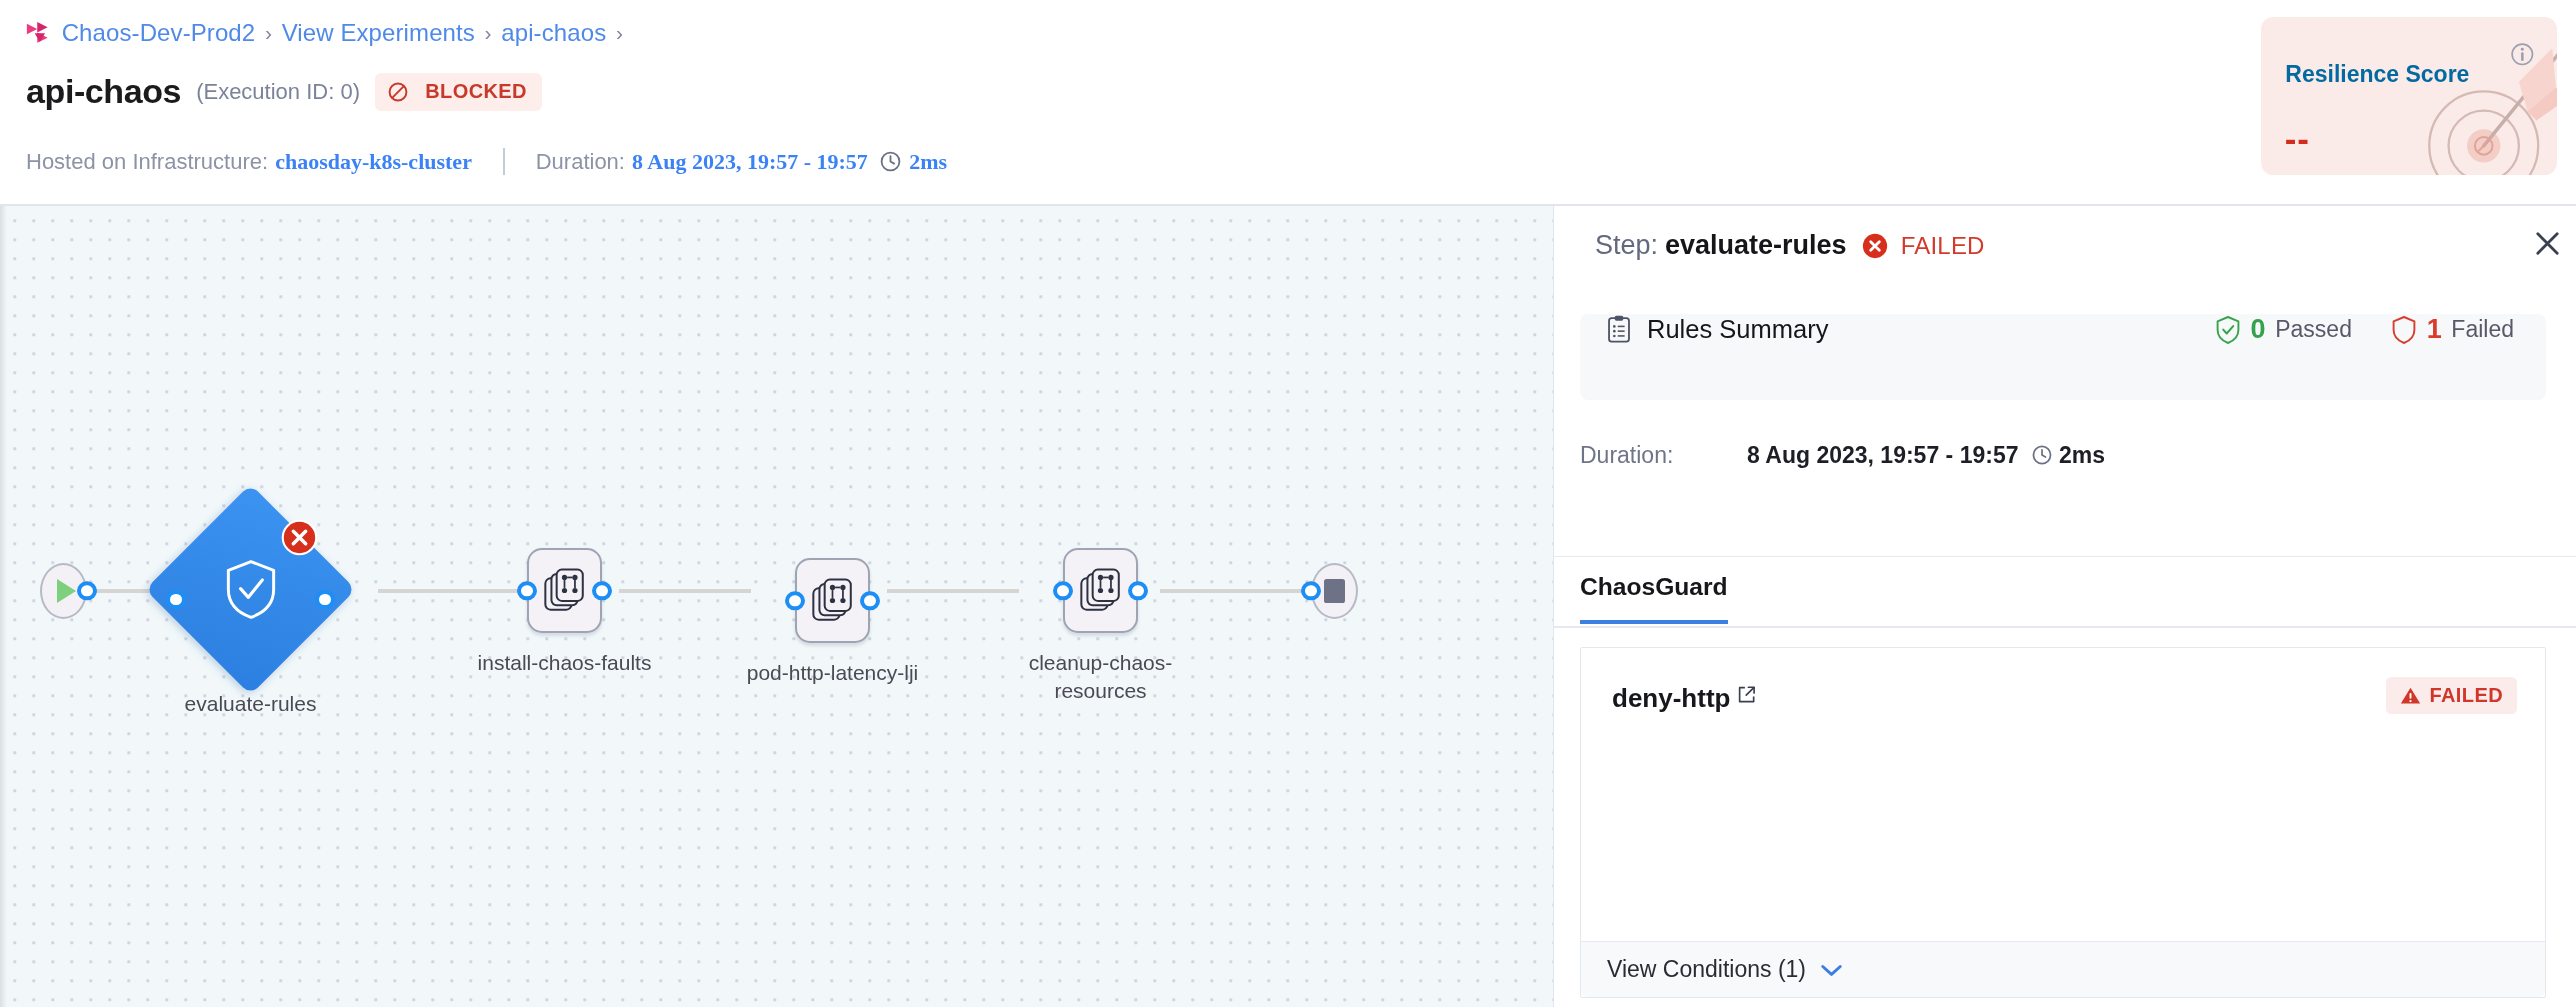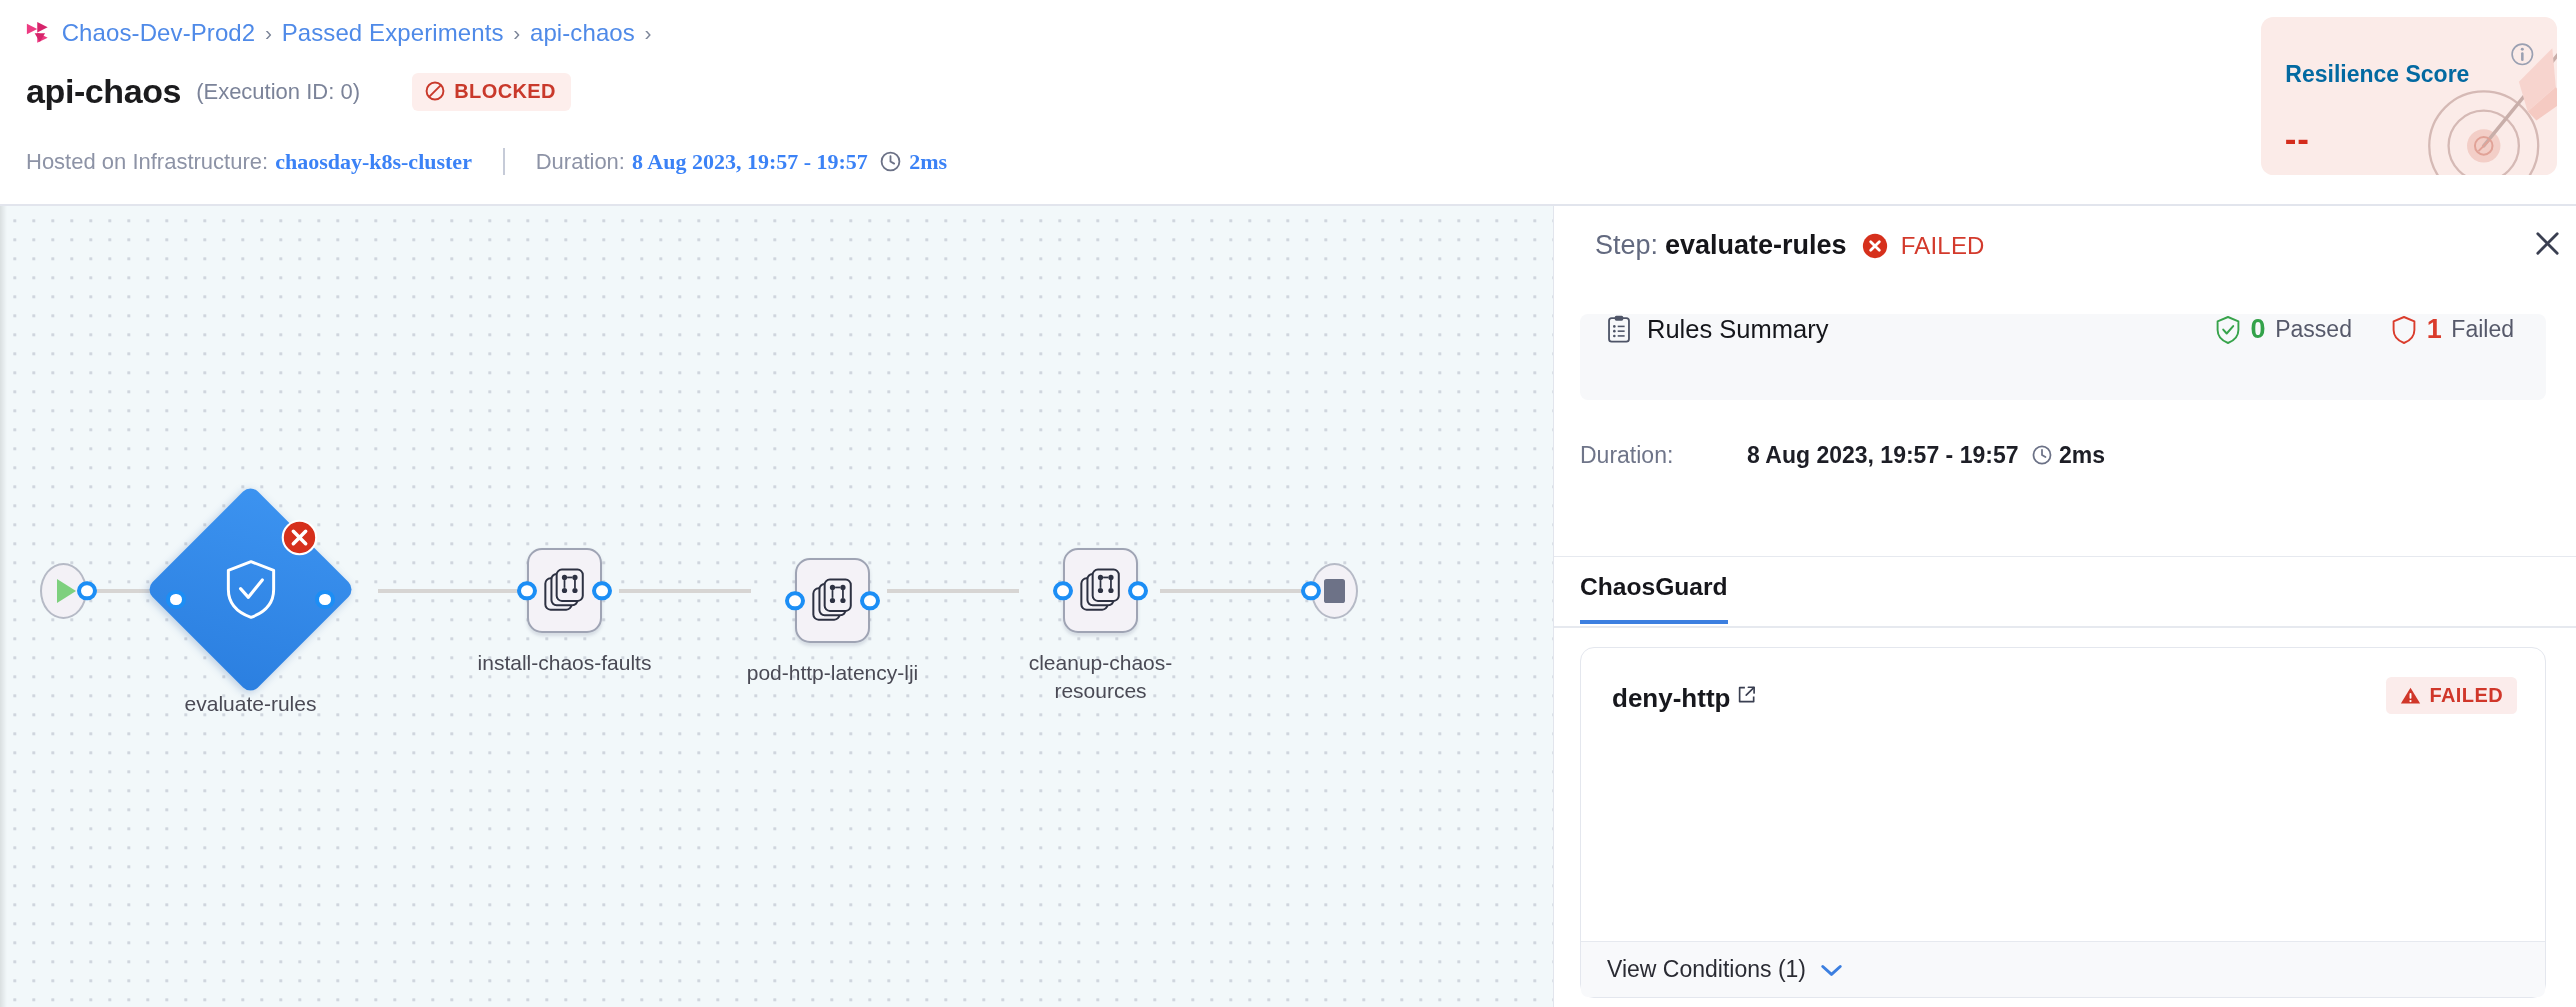--- a/index.html
+++ b/index.html
@@ -16,23 +16,23 @@
 
   .breadcrumb { position: absolute; left: 26px; top: 19.3px; display: flex; align-items: center; gap: 9.7px; }
   .bc-logo { width: 26px; height: 24.6px; display:block; }
   .bc-link { color: #4f8ae8; font-size: 24px; letter-spacing: 0.1px; cursor: pointer; }
   .bc-sep { color: #7c8598; font-size: 21px; }
 
   .title-row { position: absolute; left: 26px; top: 72px; display: flex; align-items: center; gap: 15px; }
   .title-main { font-size: 34px; font-weight: 700; color: #1b1b1d; letter-spacing: -0.4px; }
   .title-exec { font-size: 22px; color: #7b8399; font-weight: 400; }
   .status-chip {
-    display:flex; align-items:center; gap: 8px;
+    display:flex; align-items:flex-end; gap: 16px;
     background: #fdeeec; color: #c9392b; border-radius: 6.2px;
-    padding: 7px 15px 8px 12.3px; font-size: 20px; font-weight: 700; letter-spacing: 0.4px; margin-left: 37px;
+    padding: 7px 15px 8px 12.3px; font-size: 20px; font-weight: 700; letter-spacing: 0.4px;
   }
   .chip-icon { width: 22px; height: 22px; display:block; }
 
   .meta-row { position: absolute; left: 26px; top: 148px; display:flex; align-items:center; font-size: 22px; }
   .meta-label { color: #8d93a6; }
   .meta-value { color: #3b82f6; font-weight: 700; margin-left: 7px; font-family: Liberation Serif, serif; }
   .meta-divider { width: 1.8px; height: 27px; background: #c6cbd8; margin: 0 31px; }
   .clock-icon { width: 23px; height: 23px; margin: 0 7px 0 11.4px; display:inline-block; vertical-align:-4.4px; }
 
   
@@ -146,21 +146,21 @@
   .tabs-bar { position:absolute; left: 0; top: 350px; width: 100%; height: 60px; border-top: 1.8px solid #e6e9ef; }
   .tab {
     position:absolute; left: 26px; top: 16px; padding-bottom: 19.3px;
     font-size: 24.6px; color:#16161b; font-weight: 700; cursor:pointer;
     border-bottom: 4.4px solid #3c7fe0;
   }
   .tabs-underline { position:absolute; left:0; top: 420px; width:100%; height:1.8px; background:#e6e9ef; }
 
   .rule-card {
     position:absolute; left: 26px; top: 441px; width: 966px; height: 351px;
-    background:#fff; border: 1.8px solid #e4e7ee; border-radius: 14px;
+    background:#fff; border: 1.8px solid #e4e7ee; border-radius: 2px;
   }
   .rc-head { position:absolute; left: 31px; top: 35px; display:flex; align-items:center; gap: 7px; }
   .rc-name { font-size: 26px; font-weight: 700; color:#17181d; }
   .ext-icon { width: 19.3px; height: 19.3px; display:block; margin-top:-7px; cursor:pointer; }
   .rc-status {
     position:absolute; right: 28px; top: 29px;
     display:flex; align-items:center; gap: 8px;
     background:#fbeceb; color:#d0372a; border-radius: 5.3px;
     padding: 7px 14px; font-size: 20px; font-weight: 700; letter-spacing:0.4px;
   }
@@ -196,21 +196,21 @@
 
     <div class="breadcrumb">
       <svg class="bc-logo" viewBox="0 0 30 28">
         <path d="M1 3 L13 9 L1 15 Z" fill="#ed3b82"></path>
         <path d="M15 1 L15 13 L27 7 Z" fill="#d6246b" transform="translate(-2,0)"></path>
         <path d="M13 13 L25 19 L13 25 Z" fill="#ed3b82"></path>
         <path d="M10 14 L22 14 L16 24 Z" fill="#d6246b"></path>
       </svg>
       <span class="bc-link">Chaos-Dev-Prod2</span>
       <span class="bc-sep">›</span>
-      <span class="bc-link">Passed Experiments</span>
+      <span class="bc-link">View Experiments</span>
       <span class="bc-sep">›</span>
       <span class="bc-link">api-chaos</span>
       <span class="bc-sep">›</span>
     </div>
 
     <div class="title-row">
       <span class="title-main">api-chaos</span>
       <span class="title-exec">(Execution ID: 0)</span>
       <span class="status-chip">
         <svg class="chip-icon" viewBox="0 0 24 24">

